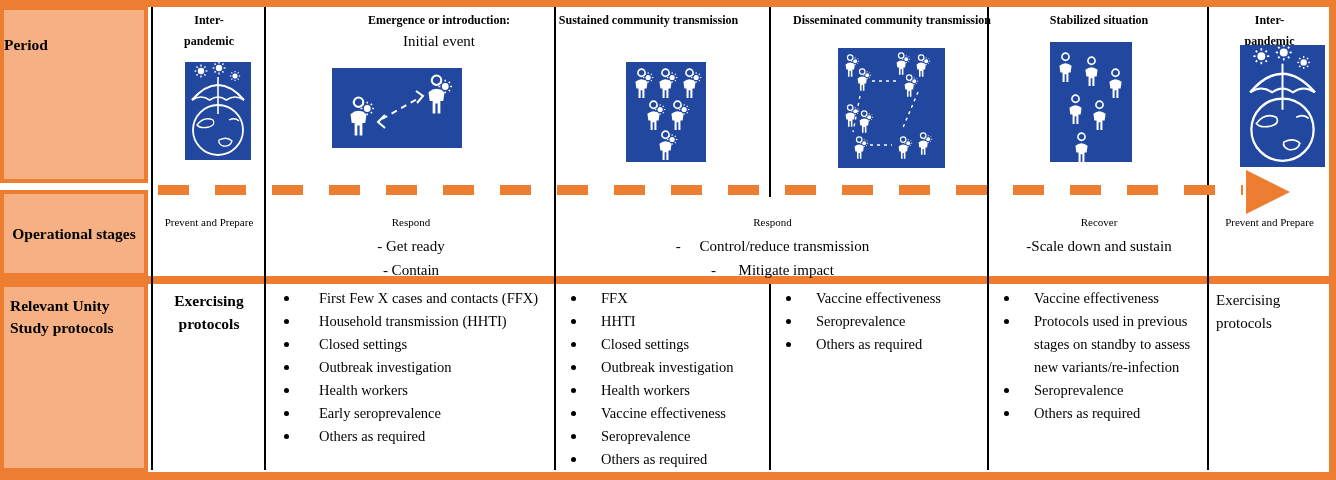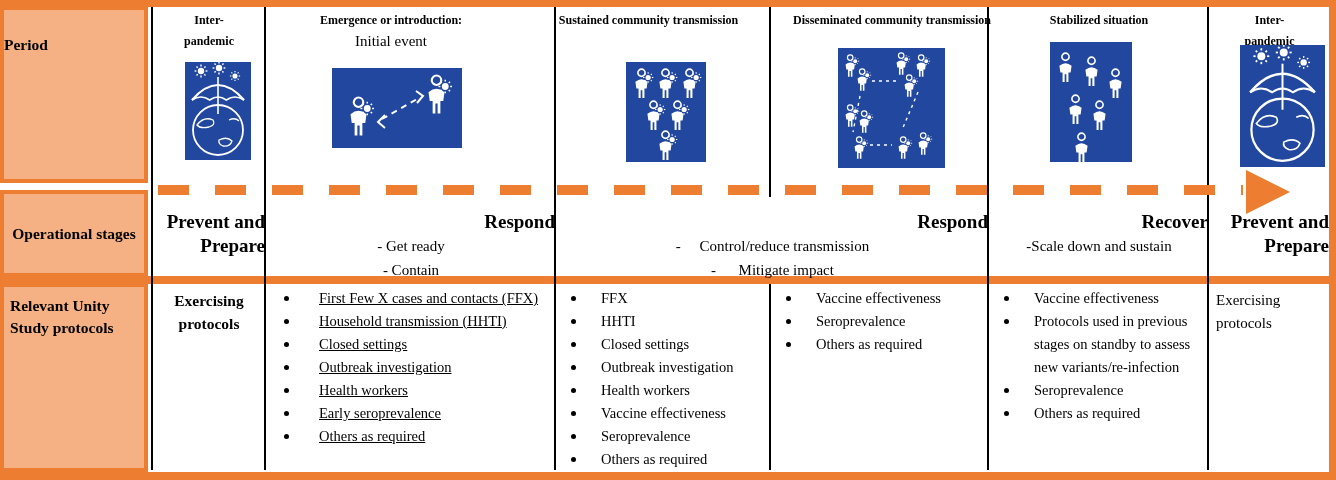--- a/index.html
+++ b/index.html
@@ -38,45 +38,45 @@
   .dash-line{position:absolute;left:158px;top:185px;width:1085px;height:10px;
     background:repeating-linear-gradient(to right,var(--orange-border) 0 31px,transparent 31px 57px);}
   .arrow-head{position:absolute;left:1246px;top:170px;width:0;height:0;
     border-top:22px solid transparent;border-bottom:22px solid transparent;
     border-left:44px solid var(--orange-border);}
 
   
   .phead{position:absolute;top:10px;text-align:center;}
   .p-title{font-weight:bold;font-size:12px;line-height:21px;white-space:pre-line;display:block;}
   .p-sub{font-size:15px;line-height:21px;}
-  .c1{left:153px;width:112px;} .c2{left:267px;width:248px;} .c3{left:557px;width:183px;}
+  .c1{left:153px;width:112px;} .c2{left:267px;width:248px;padding-left:48px;} .c3{left:557px;width:183px;}
   .c4{left:772px;width:216px;padding-left:12px;} .c5{left:990px;width:218px;} .c6{left:1210px;width:119px;}
 
   
   .icon-box{position:absolute;}
   .icon-box svg{display:block;background:var(--blue,#21479f);}
   .i1{left:185px;top:62px;} .i2{left:332px;top:68px;} .i3{left:626px;top:62px;}
   .i4{left:838px;top:48px;} .i5{left:1050px;top:42px;} .i6{left:1240px;top:45px;}
 
   
   .stage{position:absolute;top:202px;height:74px;text-align:center;padding-top:8px;box-sizing:border-box;}
   .s1{left:153px;width:112px;} .s2{left:267px;width:288px;} .s3{left:557px;width:431px;}
   .s4{left:990px;width:218px;} .s5{left:1210px;width:119px;}
-  .st-bold{font-weight:bold;font-size:19px;line-height:24px;text-align:right;}
+  .st-bold{font-weight:normal;font-size:11px;line-height:24px;}
   .st-line{font-size:15px;line-height:24px;white-space:pre-wrap;}
 
   
   .pcell{position:absolute;top:285px;height:185px;box-sizing:border-box;}
   .pc1{left:153px;width:112px;text-align:center;font-weight:bold;font-size:15.5px;line-height:23px;padding-top:4px;}
   .pc2{left:267px;width:288px;} .pc3{left:557px;width:213px;}
   .pc4{left:772px;width:216px;} .pc5{left:990px;width:218px;}
   .pc6{left:1210px;width:119px;font-size:15px;line-height:23px;padding:4px 2px 0 6px;}
   .plist{margin:0;padding:2px 0 0 0;list-style:none;}
   .pli{position:relative;padding-left:44px;font-size:14.5px;line-height:23px;}
-  .pc2 .pli{padding-left:52px;text-decoration:underline;}
+  .pc2 .pli{padding-left:52px;}
   .pli::before{content:"";position:absolute;left:14px;top:9px;width:5px;height:5px;border-radius:50%;background:var(--black);}
   .pc2 .pli::before{left:17px;}
 </style>
 </head>
 <body>
 
 <svg width="0" height="0" style="position:absolute" aria-hidden="true">
   <defs>
     <g id="sym-person">
       <circle cx="10" cy="5" r="3.8" fill="none" stroke="#fff" stroke-width="1.7"></circle>

